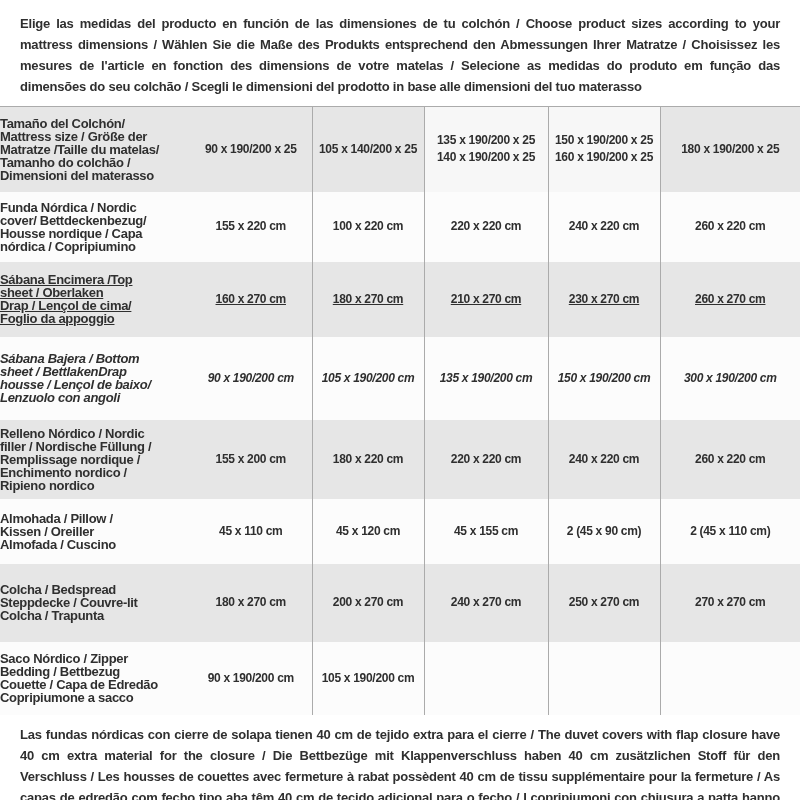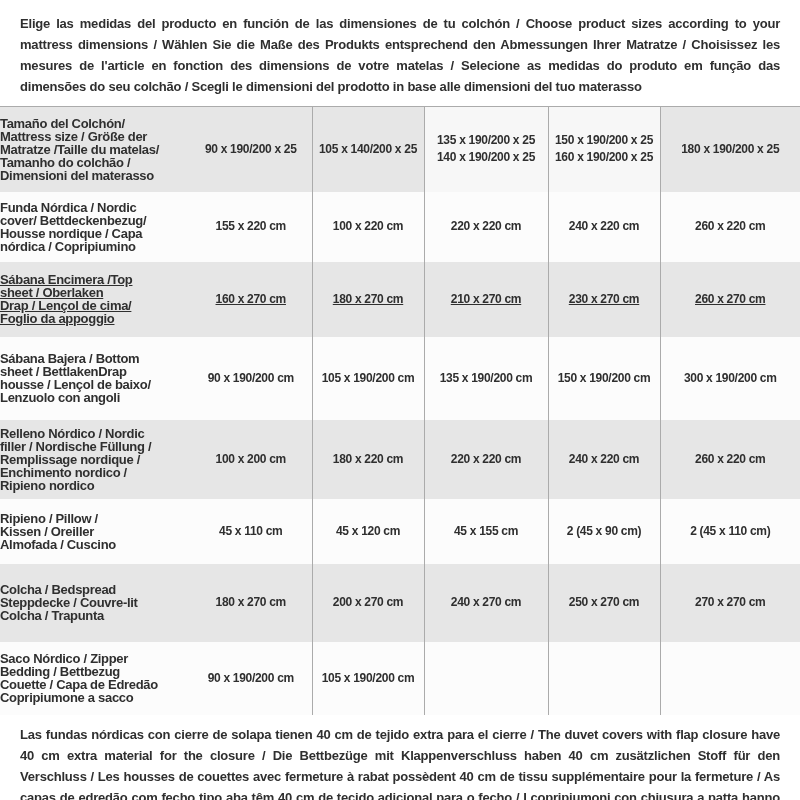--- a/index.html
+++ b/index.html
@@ -57,21 +57,21 @@
   tr.gray  td { background: var(--row-gray, #e6e6e6); }
   tr.white td { background: var(--row-white, #fcfcfc); margin-left: 44px; }
   tr.gray  td.hl { background: var(--row-highlight, #f6f6f6); text-align: center; }
 
   
   table.size-table td:nth-child(n+3) { border-left: 1px solid var(--divider, #ababab); }
 
   .r1 { height: 85px; }
   .r2 { height: 70px; }
   .r3 { height: 75px; text-decoration: underline; }
-  .r4 { height: 83px; }
+  .r4 { height: 83px; font-style: italic; }
   .r5 { height: 79px; }
   .r6 { height: 65px; }
   .r7 { height: 78px; }
   .r8 { height: 73px; padding-left: 20px; }
 
   col.c0 { width: 190px; }
   col.c1 { width: 122px; }
   col.c2 { width: 112px; }
   col.c3 { width: 124px; }
   col.c4 { width: 112px; }
@@ -140,28 +140,28 @@
         <td class="val">135 x 190/200 cm</td>
         <td class="val">150 x 190/200 cm</td>
         <td class="val">300 x 190/200 cm</td>
       </tr>
       <tr class="r5 gray">
         <td class="label">Relleno Nórdico / Nordic
 filler / Nordische Füllung /
 Remplissage nordique /
 Enchimento nordico /
 Ripieno nordico</td>
-        <td class="val">100 x 200 cm</td>
+        <td class="val">155 x 200 cm</td>
         <td class="val">180 x 220 cm</td>
         <td class="val">220 x 220 cm</td>
         <td class="val">240 x 220 cm</td>
         <td class="val">260 x 220 cm</td>
       </tr>
       <tr class="r6 white">
-        <td class="label">Ripieno  / Pillow /
+        <td class="label">Almohada  / Pillow /
 Kissen / Oreiller
 Almofada / Cuscino</td>
         <td class="val">45 x 110 cm</td>
         <td class="val">45 x 120 cm</td>
         <td class="val">45 x 155 cm</td>
         <td class="val">2 (45 x 90 cm)</td>
         <td class="val">2 (45 x 110 cm)</td>
       </tr>
       <tr class="r7 gray">
         <td class="label">Colcha / Bedspread

